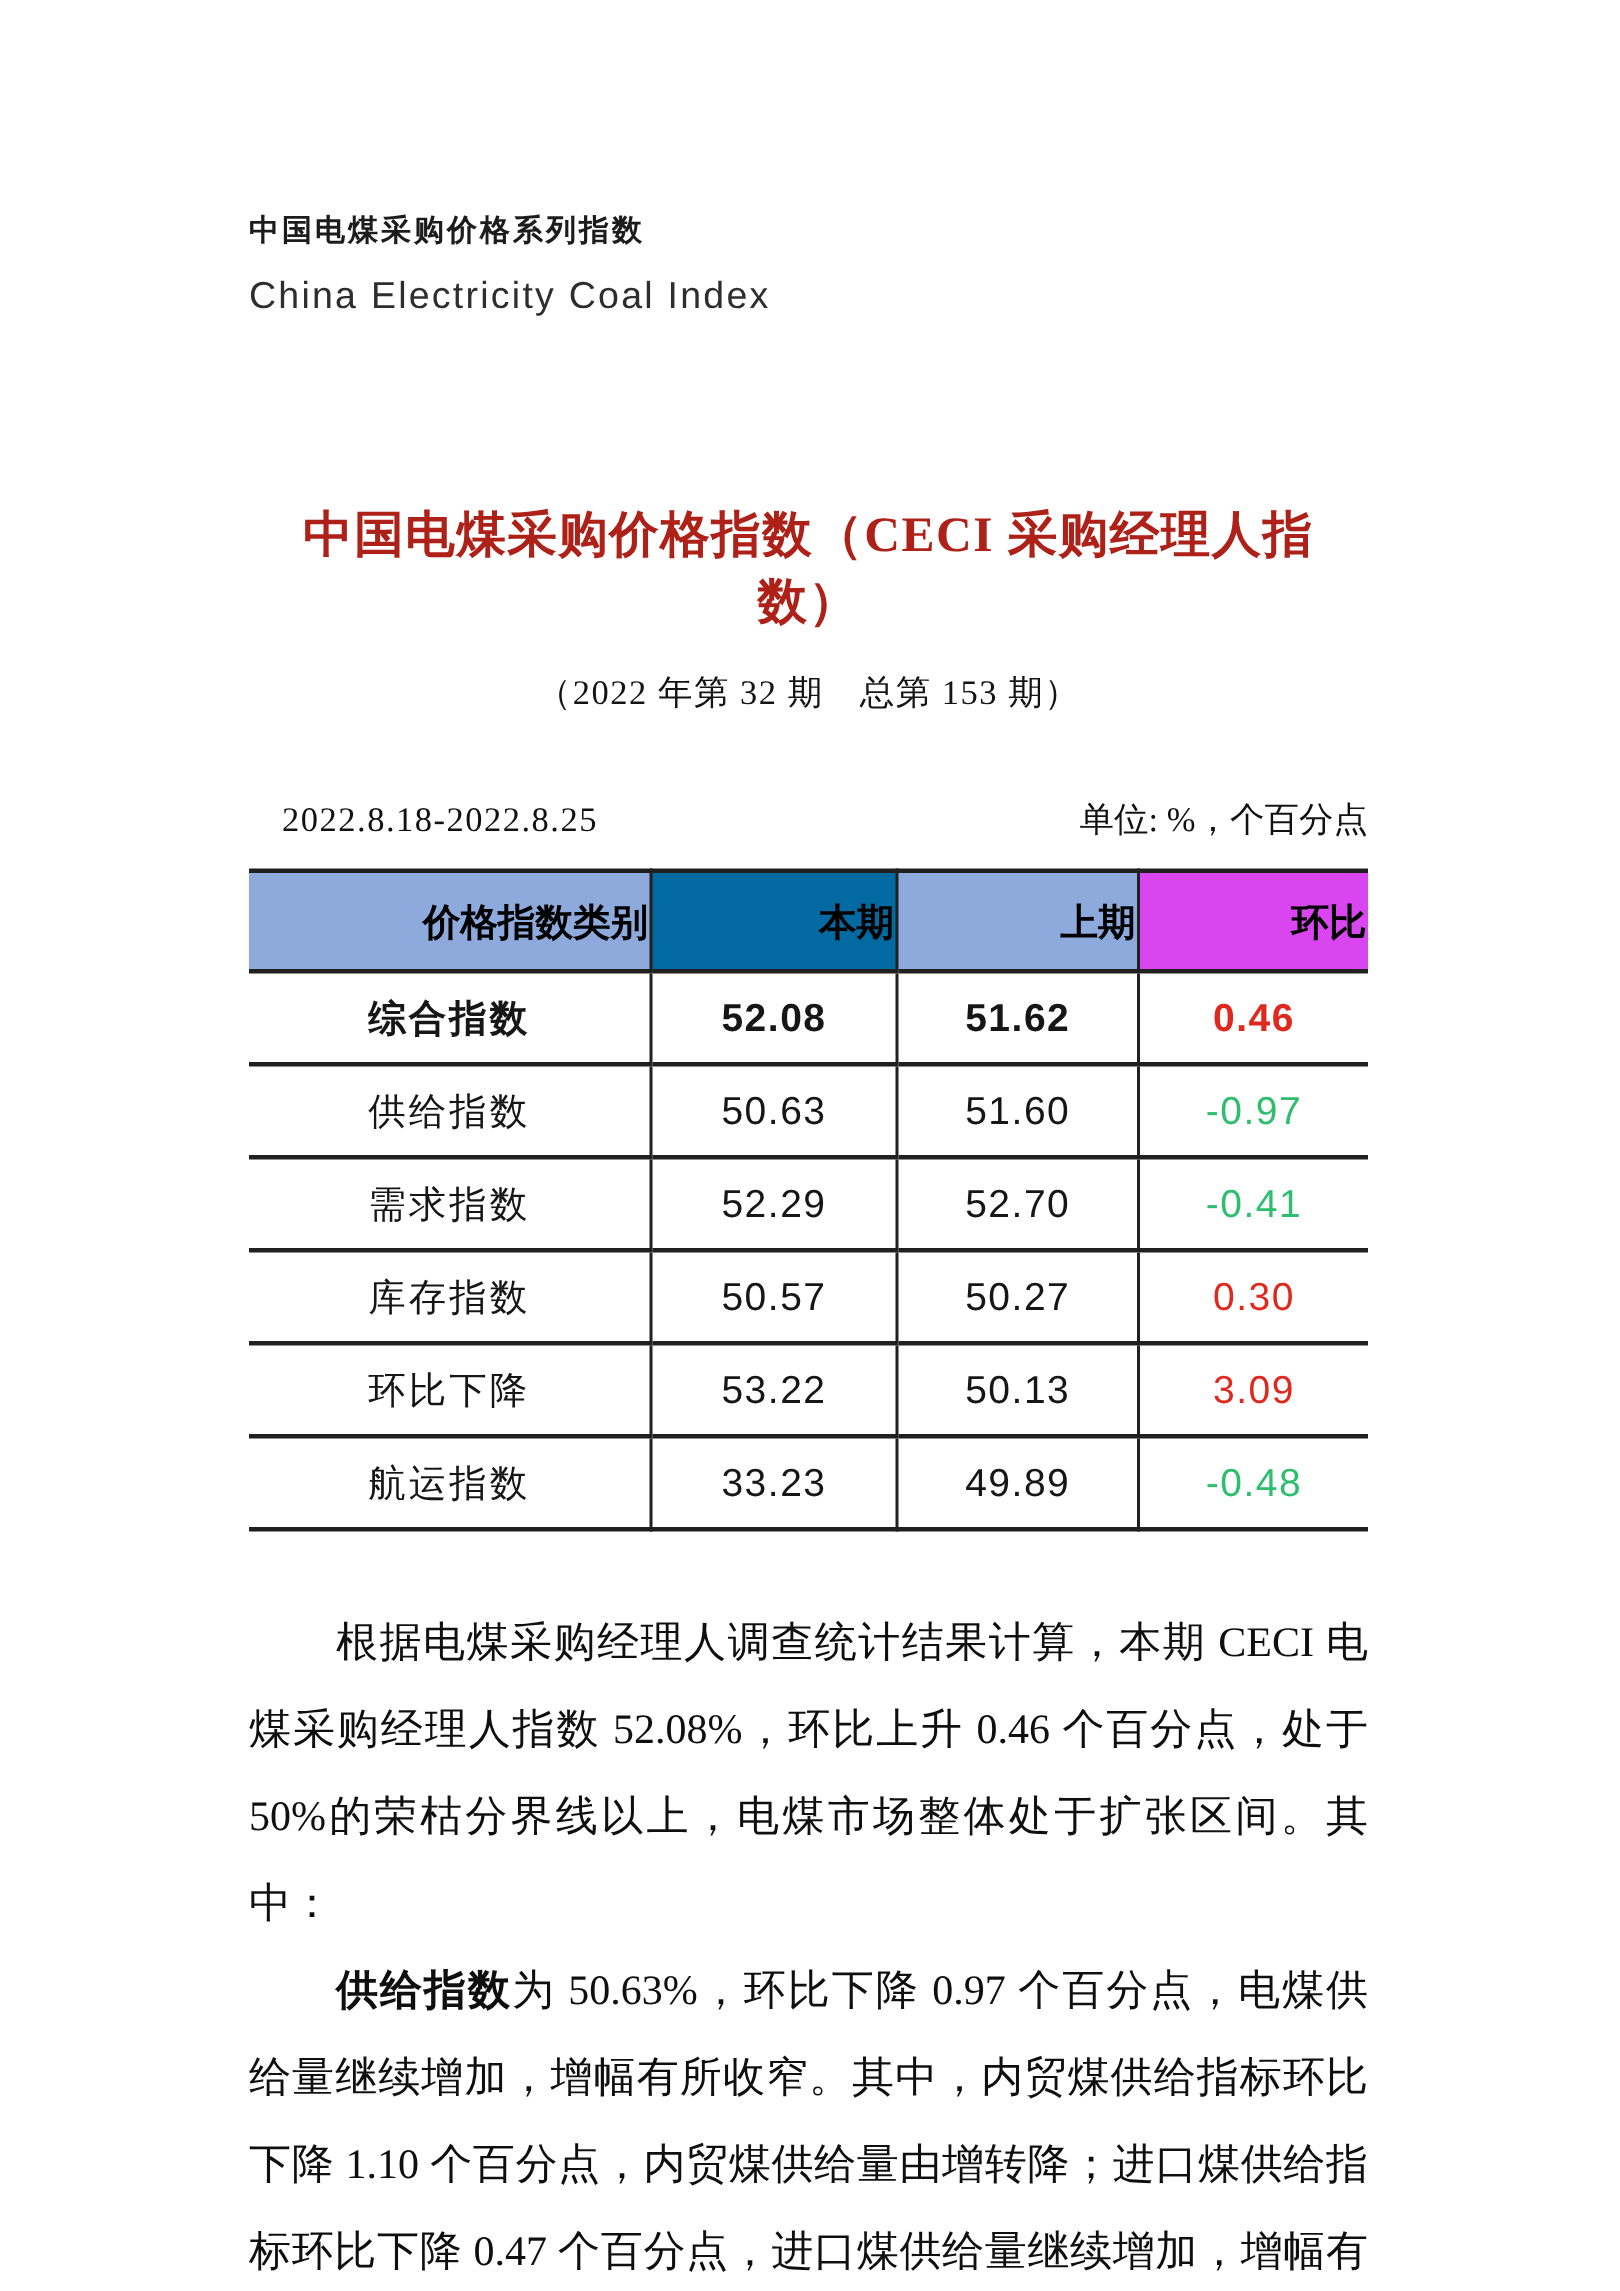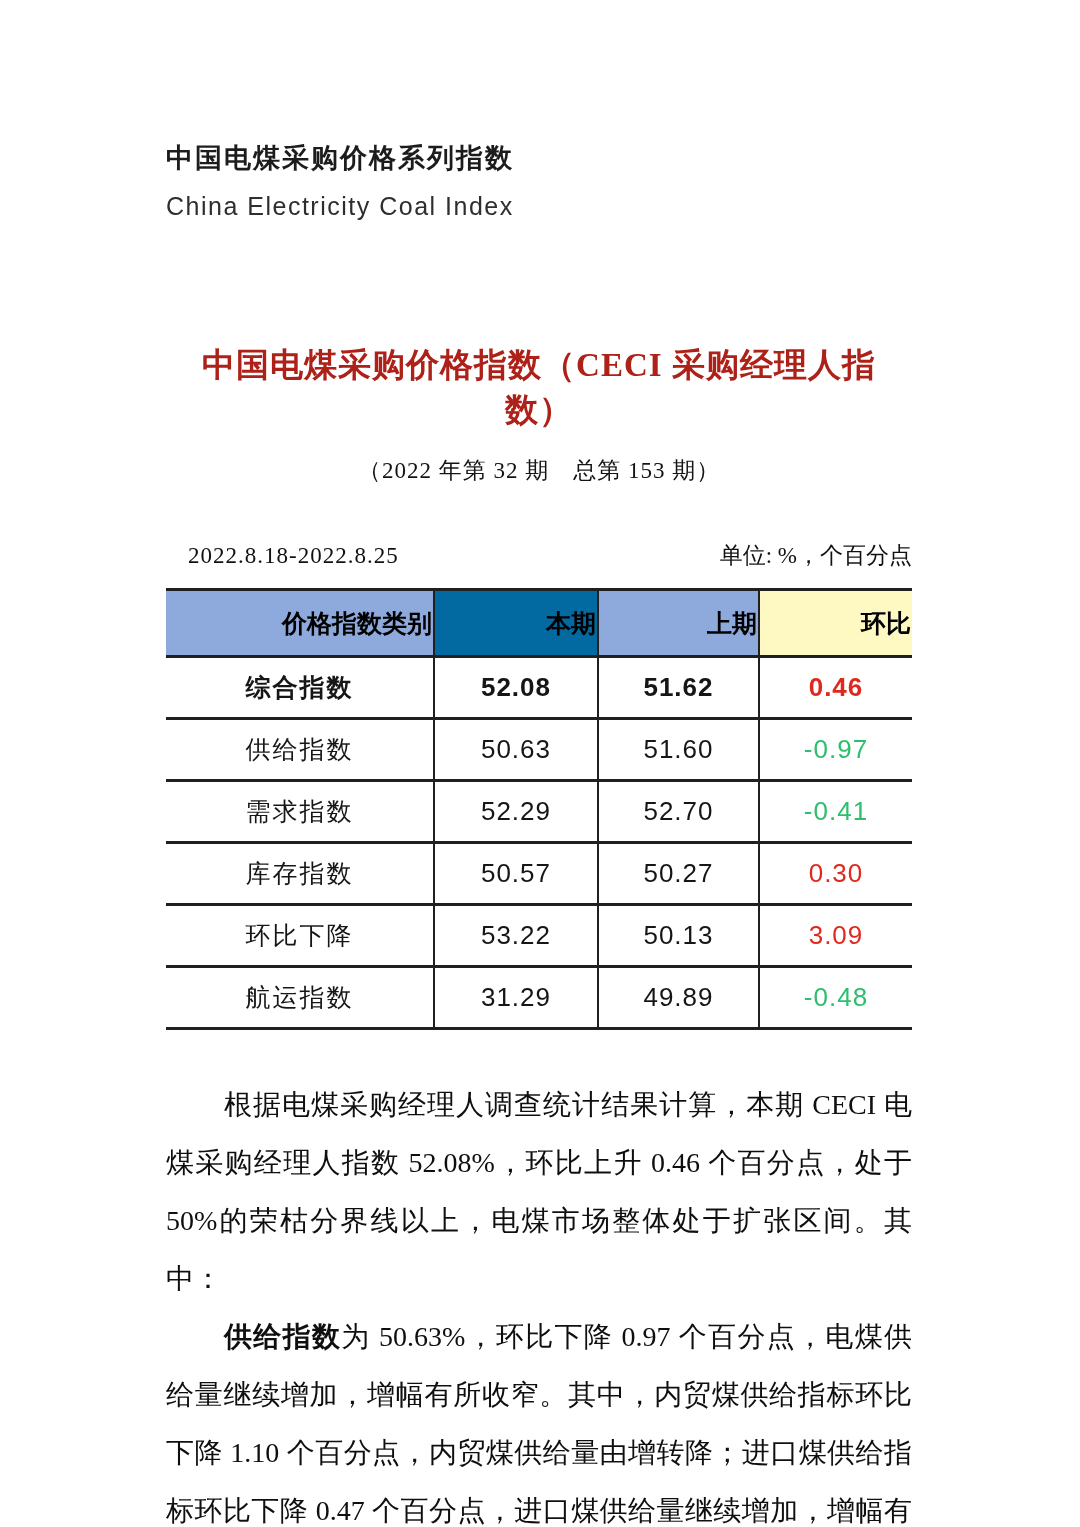--- a/index.html
+++ b/index.html
@@ -12,21 +12,21 @@
     color: #1a1a1a;
     overflow: hidden;
   }
   .content {
     margin-left: 166px;
     width: 746px;
     padding-top: 140px;
   }
   
   .series-title {
-    font-size: 27px;
+    font-size: 20px;
     font-weight: 700;
     color: #1c1c1c;
     letter-spacing: 2px;
   }
   .series-subtitle {
     margin-top: 16px;
     font-size: 25px;
     font-weight: 400;
     color: #2e2e2e;
     letter-spacing: 1.5px;
@@ -127,21 +127,21 @@
         <col style="width:268px">
           <col style="width:164px">
           <col style="width:161px">
           <col style="width:153px">
       </colgroup>
       <thead>
         <tr>
           <th style="background: rgb(142, 169, 219);">价格指数类别</th>
           <th style="background: #0369a1;">本期</th>
           <th style="background: rgb(142, 169, 219); padding-left: 36px;">上期</th>
-          <th style="background: #fef9c3;">环比</th>
+          <th style="background: #d946ef;">环比</th>
         </tr>
       </thead>
       <tbody>
         <tr class="bold-row">
           <td class="label-cell">综合指数</td>
           <td>52.08</td>
           <td>51.62</td>
           <td style="color: rgb(224, 41, 30);">0.46</td>
         </tr>
         <tr>
@@ -163,21 +163,21 @@
           <td style="color: rgb(224, 41, 30);">0.30</td>
         </tr>
         <tr>
           <td class="label-cell">环比下降</td>
           <td>53.22</td>
           <td>50.13</td>
           <td style="color: rgb(224, 41, 30);">3.09</td>
         </tr>
         <tr>
           <td class="label-cell">航运指数</td>
-          <td>31.29</td>
+          <td>33.23</td>
           <td>49.89</td>
           <td style="color: rgb(45, 190, 110);">-0.48</td>
         </tr>
       </tbody>
     </table>
 
     <div class="body-text">
       <p><span class="lead"></span><span>根据电煤采购经理人调查统计结果计算，本期 CECI 电煤采购经理人指数 52.08%，环比上升 0.46 个百分点，处于 50%的荣枯分界线以上，电煤市场整体处于扩张区间。其中：</span></p>
       <p><span class="lead">供给指数</span><span>为 50.63%，环比下降 0.97 个百分点，电煤供给量继续增加，增幅有所收窄。其中，内贸煤供给指标环比下降 1.10 个百分点，内贸煤供给量由增转降；进口煤供给指标环比下降 0.47 个百分点，进口煤供给量继续增加，增幅有所收窄。</span></p>
     </div>

